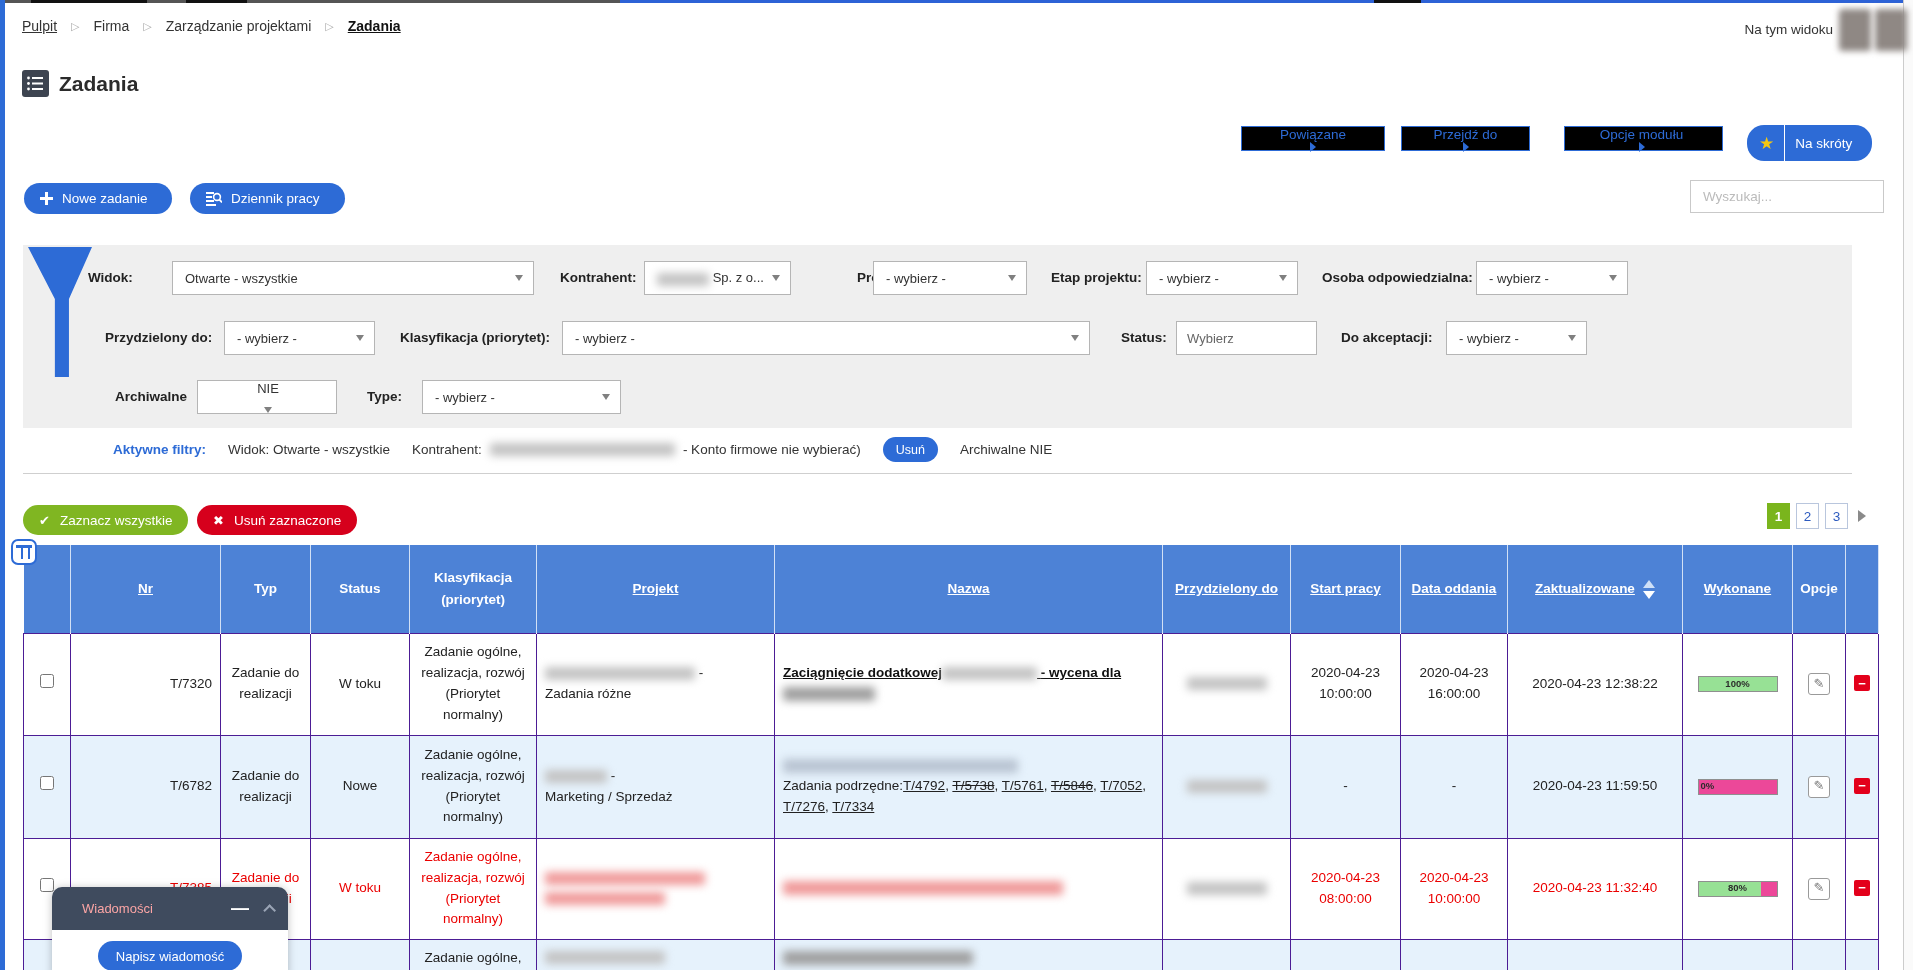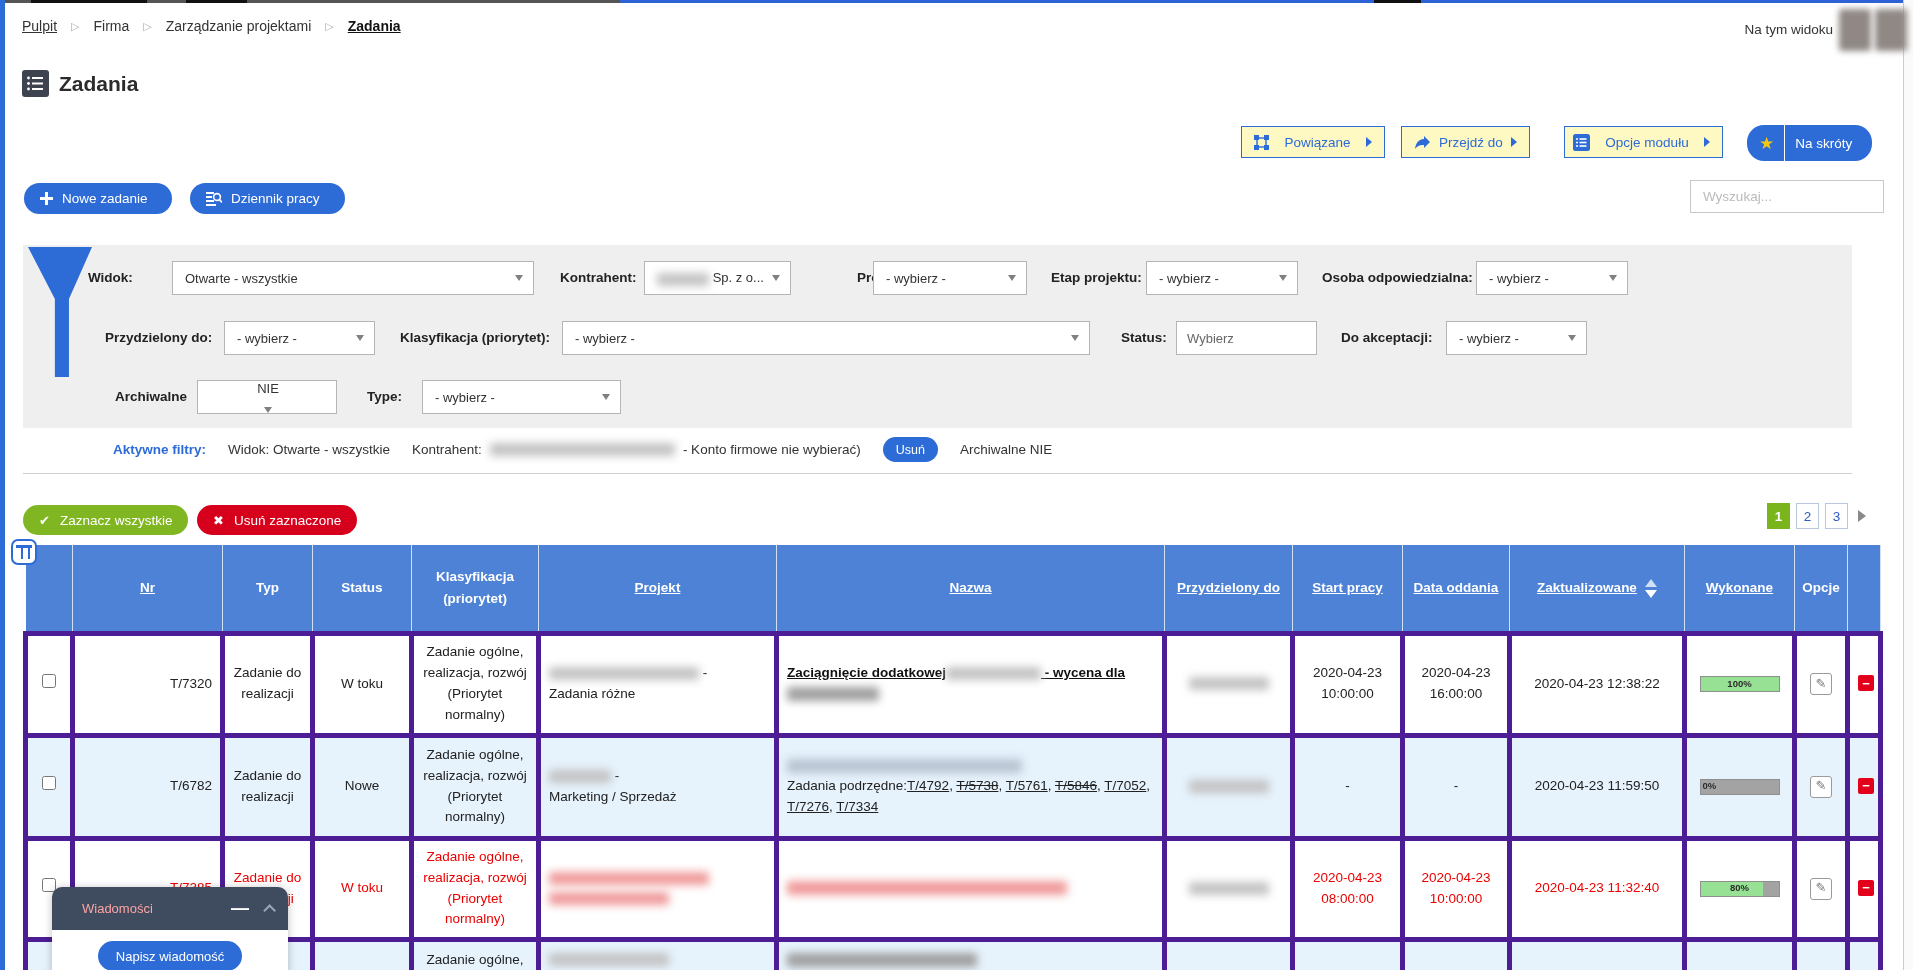--- a/index.html
+++ b/index.html
@@ -22,22 +22,22 @@
   .onview { position:absolute; right:80px; top:22px; font-size:13.5px; color:#333; }
   .avatars { position:absolute; right:6px; top:9px; display:flex; gap:4px; }
   .avatar { width:32px; height:42px; background:#8f8884; border-radius:3px; filter:blur(3px); }
 
   
   .titlebar { position:absolute; left:22px; top:70px; display:flex; align-items:center; gap:10px; }
   .title-ic { width:27px; height:27px; }
   .pagetitle { font-size:21px; font-weight:bold; color:#2b2b2b; }
 
   
-  .obtn { position:absolute; top:126px; height:32px; background:#fef9c3; border:1.5px solid #2d6bd6; color:#2d6bd6;
-          display:flex; align-items:center; justify-content:space-between; padding:0 12px; font-size:13.5px; cursor:pointer; }
+  .obtn { position:absolute; top:126px; height:25px; background:#000000; border:1.5px solid #2d6bd6; color:#2d6bd6;
+          display:flex; align-items:center; justify-content:space-between; padding:0 12px; font-size:13.5px; cursor:pointer;flex-direction:column; }
   .obtn .car { width:0; height:0; border-left:6px solid #2d6bd6; border-top:5px solid transparent; border-bottom:5px solid transparent; }
   .pillbtn { position:absolute; display:flex; align-items:center; background:#2d6bd6; color:#fff; border:none; border-radius:17px;
              font-size:13.5px; cursor:pointer; }
   .naskroty { top:125px; left:1747px; width:125px; height:36px; padding:0 14px 0 12px; gap:10px; }
   .naskroty .vdiv { width:1px; height:36px; background:#fff; }
   .star { color:#f3c712; font-size:17px; }
 
   .bluepill { position:absolute; top:183px; height:31px; background:#2d6bd6; color:#fff; border:none; border-radius:16px;
               display:flex; align-items:center; gap:9px; padding:0 16px; font-size:13.5px; cursor:pointer; }
   .searchbox { position:absolute; left:1690px; top:180px; width:194px; height:33px; border:1px solid #c9c9c9; background:#fff;
@@ -83,33 +83,33 @@
   .colchooser { position:absolute; left:11px; top:539px; width:26px; height:26px; background:#fff; border:2px solid #2d6bd6;
                 border-radius:7px; z-index:5; cursor:pointer; overflow:hidden; }
   .colchooser i { position:absolute; top:4px; bottom:4px; width:2px; background:#2d6bd6; }
   .colchooser b { position:absolute; left:3px; right:3px; top:4px; height:3px; background:#2d6bd6; }
 
   
   table.grid { position:absolute; left:23px; top:545px; width:1855px; border-collapse:collapse; table-layout:fixed; font-size:13.5px; }
   .grid th { background:#4d82d6; color:#fff; font-weight:bold; height:88px; text-align:center; vertical-align:middle;
              border-right:1px solid rgba(255,255,255,.75); line-height:1.6; padding:0 4px; }
   .grid th .u { text-decoration:underline; cursor:pointer; }
-  .grid td { border:5px solid #4c1d95; vertical-align:middle; text-align:center; padding:6px 8px; line-height:1.55; background-clip:padding-box; }
+  .grid td { border:1px solid #4c1d95; vertical-align:middle; text-align:center; padding:6px 8px; line-height:1.55; background-clip:padding-box; }
   .grid tr.alt td { background:#e6f2fc; }
   .grid td.al { text-align:left; }
   .grid td.c-nr { text-align:right; padding-left:16px; }
   tr.row-red td { color:#eb0000; }
   .tasklink { font-weight:bold; text-decoration:underline; color:#111; cursor:pointer; }
   .sublink { text-decoration:underline; color:#222; cursor:pointer; }
   .sublink.strike { text-decoration:underline line-through; }
   .sort-arrows { display:inline-flex; flex-direction:column; gap:3px; margin-left:8px; vertical-align:middle; }
   .sa-up { width:0;height:0;border-bottom:8px solid #cfe0f7;border-left:6px solid transparent;border-right:6px solid transparent; cursor:pointer;}
   .sa-dn { width:0;height:0;border-top:8px solid #ffffff;border-left:6px solid transparent;border-right:6px solid transparent; cursor:pointer;}
 
-  .pbar { position:relative; width:80px; height:16px; border:1px solid #8f8f8f; background:#a3a3a3; margin:0 auto; }
+  .pbar { position:relative; width:80px; height:16px; border:1px solid #8f8f8f; background:#ec4899; margin:0 auto; }
   .pfill { height:100%; background:#97e195; }
   .plabel { position:absolute; inset:0; display:flex; align-items:center; justify-content:center; font-size:9.5px; font-weight:bold; color:#2c2c2c; }
   .plabel.left { justify-content:flex-start; padding-left:2px; }
 
   .editbox { display:inline-flex; width:22px; height:22px; border:1.5px solid #9a9a9a; border-radius:3px; color:#777;
              align-items:center; justify-content:center; font-size:13px; cursor:pointer; background:#fff; }
   .minusbtn { display:inline-flex; width:16px; height:16px; background:#e3001b; border:none; border-radius:2px; color:#fff;
               align-items:center; justify-content:center; font-size:13px; font-weight:bold; line-height:1; cursor:pointer; }
   .grid input[type=checkbox] { width:14px; height:14px; cursor:pointer; }
 

